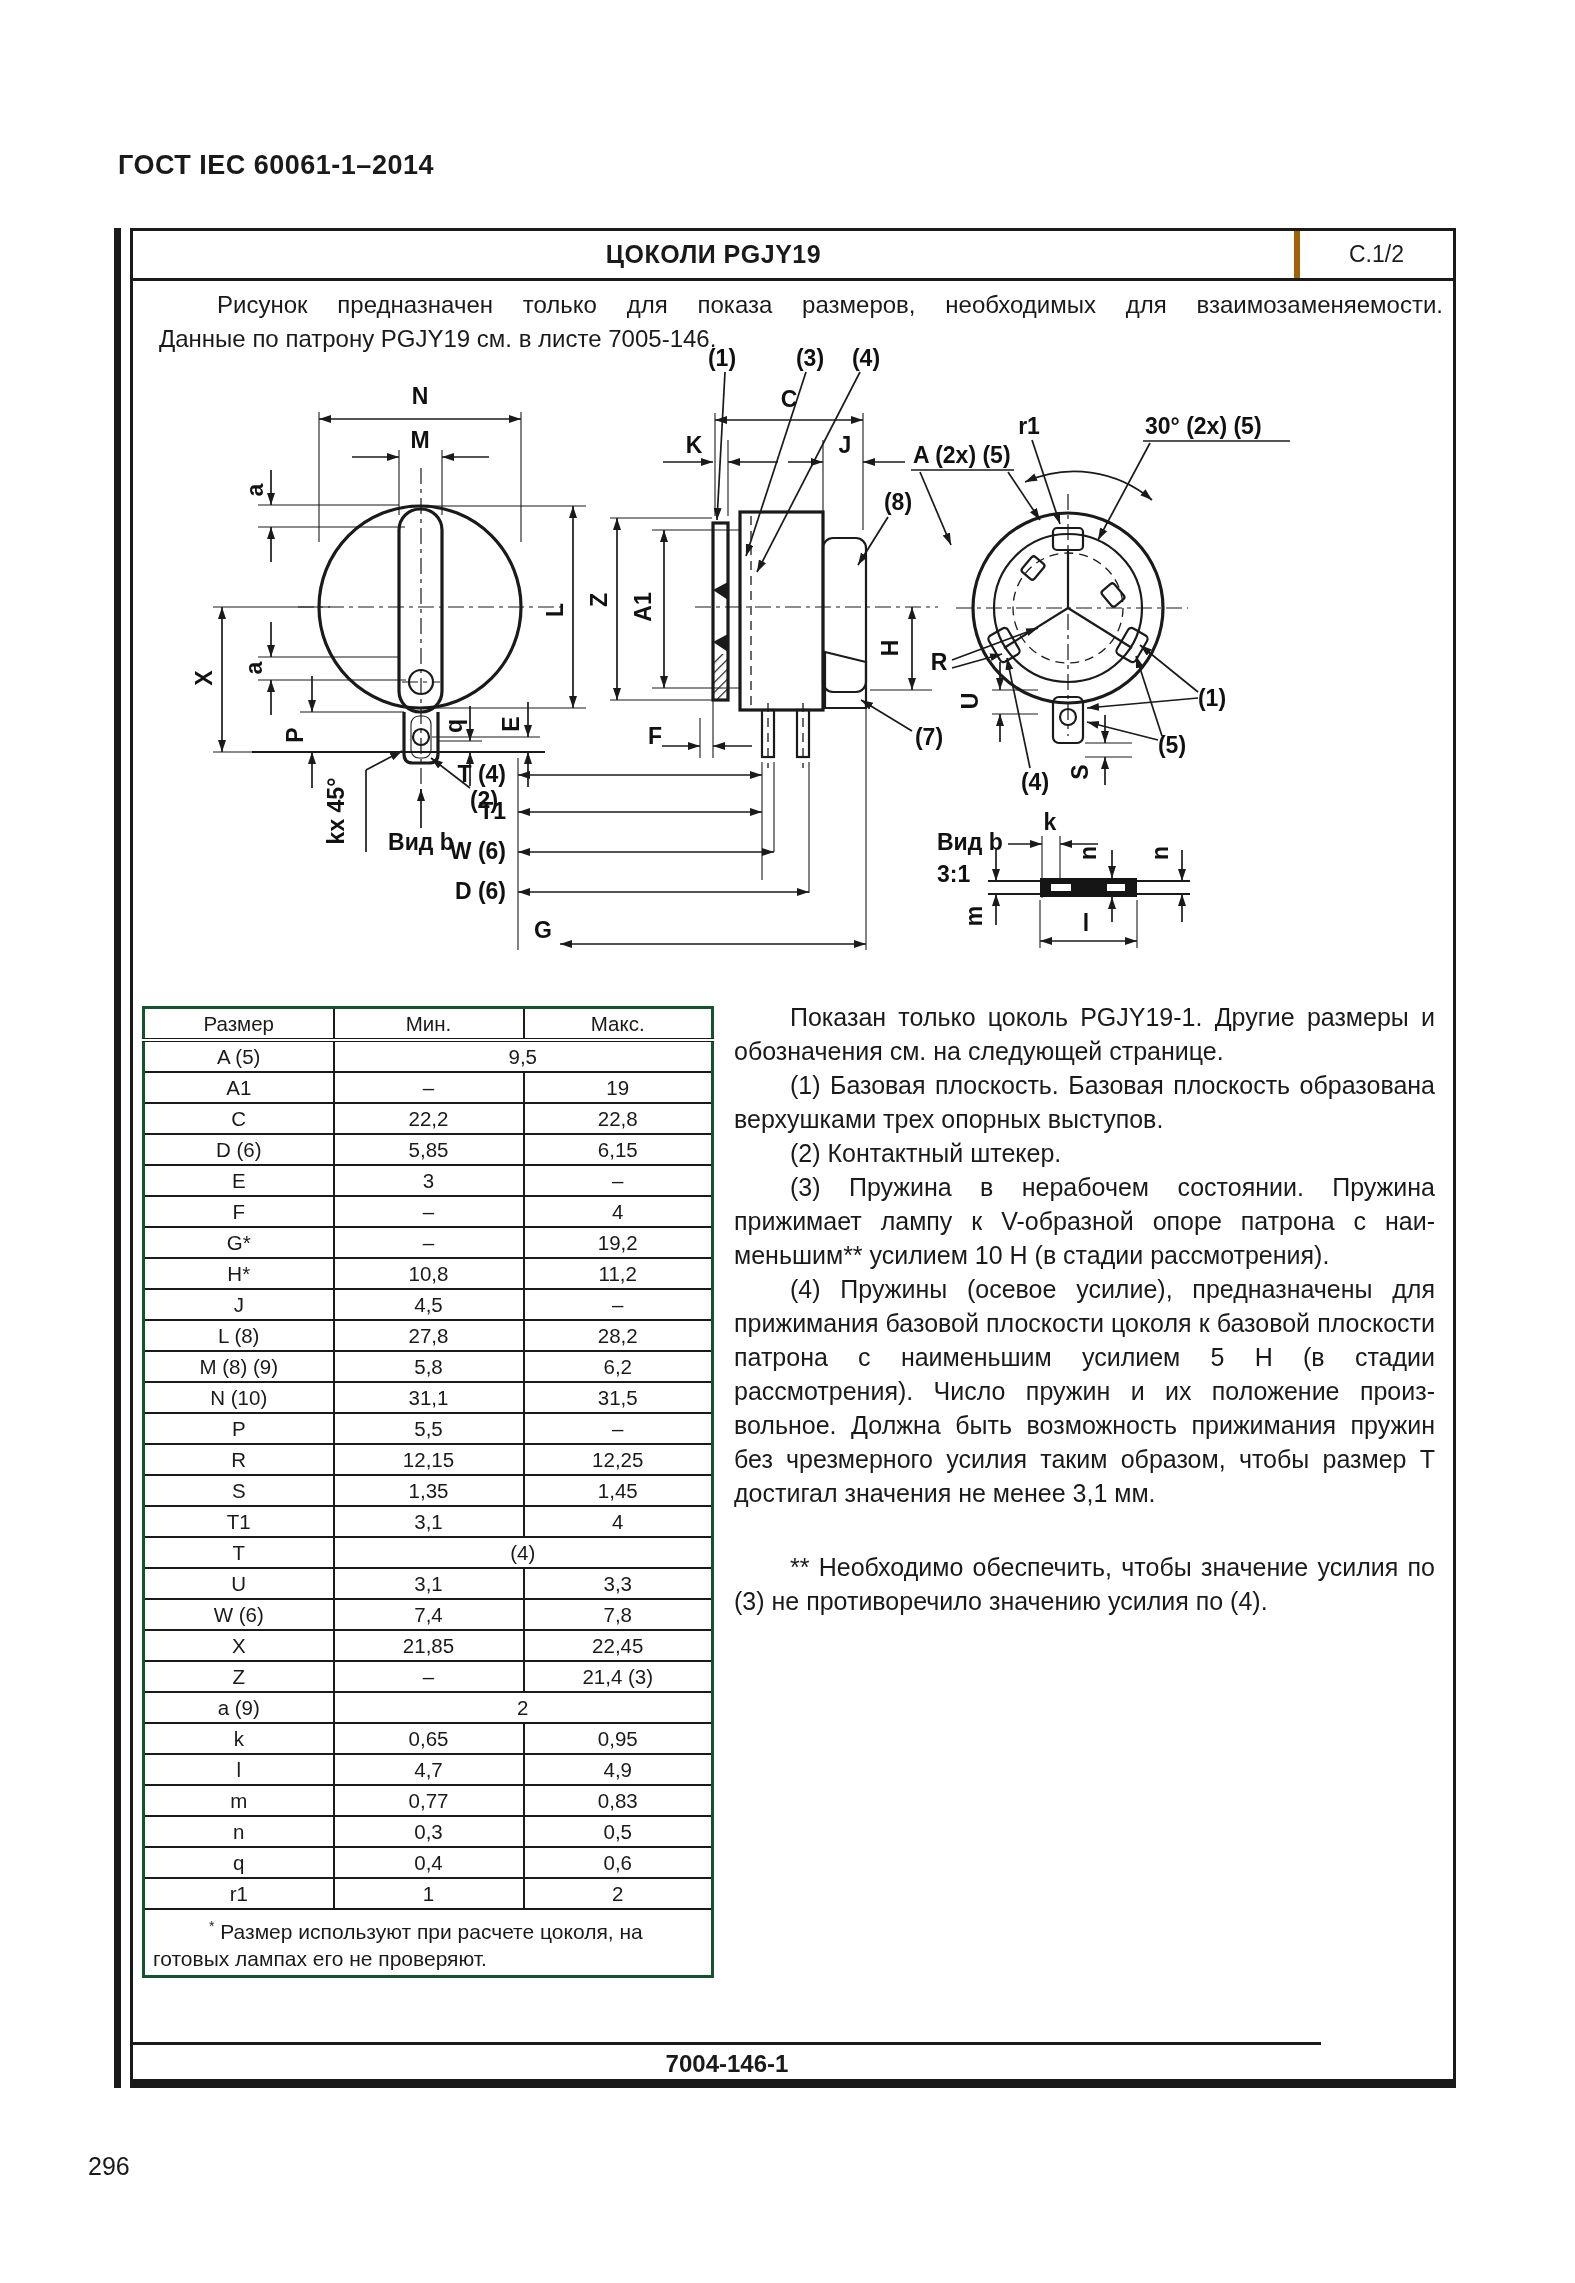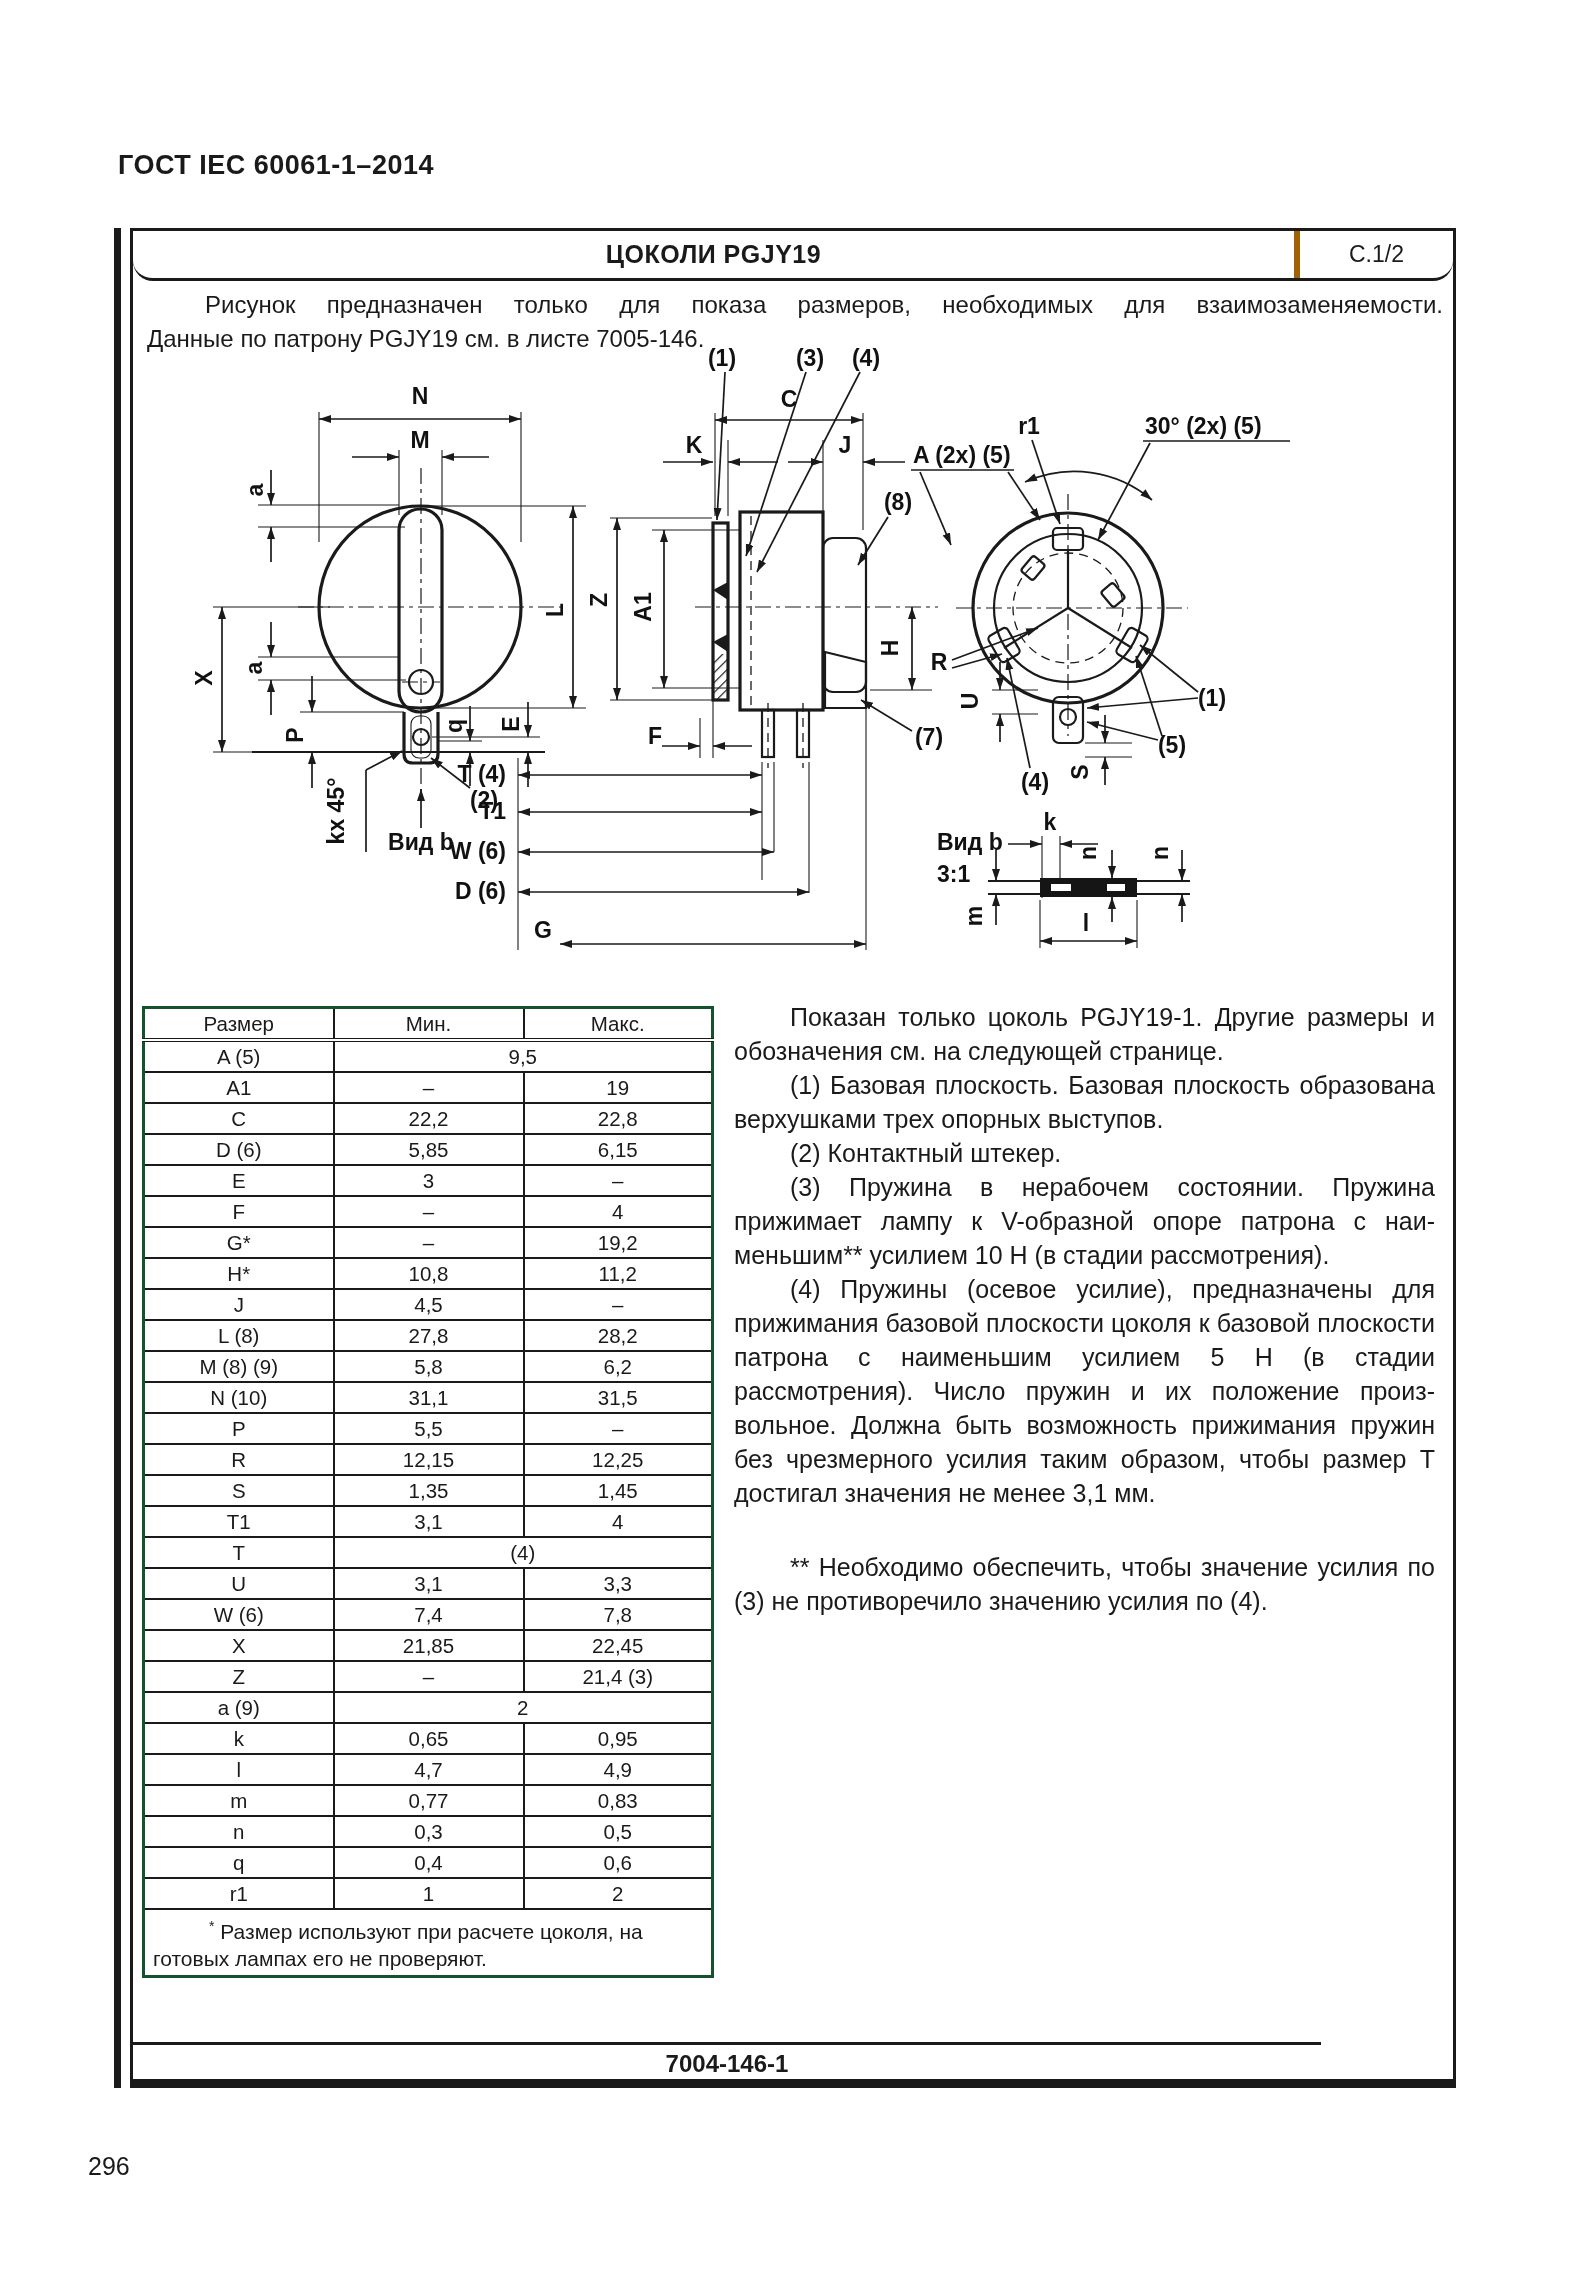--- a/index.html
+++ b/index.html
@@ -1,23 +1,23 @@
 <!DOCTYPE html>
 <html><head>
 <meta charset="utf-8">
 <style>
   html,body{margin:0;padding:0;background:#fff;}
   body{width:1575px;height:2283px;position:relative;font-family:"Liberation Sans",sans-serif;color:#1a1a1a;}
   .hdr{position:absolute;left:118px;top:150px;font-size:27px;font-weight:bold;letter-spacing:.5px;}
   .leftbar{position:absolute;left:114px;top:228px;width:7px;height:1860px;background:#1a1a1a;}
   .sheetbox{position:absolute;left:130px;top:228px;width:1326px;height:1860px;border:3px solid #1a1a1a;border-bottom-width:9px;box-sizing:border-box;}
-  .titlerow{display:flex;height:47px;border-bottom:3px solid #1a1a1a;border-radius:20px;}
+  .titlerow{display:flex;height:47px;border-bottom:3px solid #1a1a1a;}
   .titlecell{flex:1;display:flex;align-items:center;justify-content:center;font-size:25px;font-weight:bold;letter-spacing:.5px;}
   .sheetno{width:153px;border-left:6px solid #a16207;display:flex;align-items:center;justify-content:center;font-size:23px;}
-  .intro{padding:7px 10px 0 14px;font-size:24px;line-height:34px;}
+  .intro{padding:7px 10px 0 26px;font-size:24px;line-height:34px;}
   .intro .l1{text-indent:58px;text-align:justify;text-align-last:justify;}
   svg{position:absolute;left:130px;top:343px;}
   .ol{stroke:#1a1a1a;fill:none;stroke-width:3.2;}
   .ol2{stroke:#1a1a1a;fill:none;stroke-width:2.2;}
   .dm{stroke:#1a1a1a;fill:none;stroke-width:1.7;}
   .ex{stroke:#1a1a1a;fill:none;stroke-width:1.1;}
   .cl{stroke:#1a1a1a;fill:none;stroke-width:1.2;stroke-dasharray:16 5 4 5;}
   .dsh{stroke:#1a1a1a;fill:none;stroke-width:1.3;stroke-dasharray:9 6;}
   .lbl{font:bold 23px "Liberation Sans",sans-serif;fill:#111;}
   table.dims{position:absolute;left:142px;top:1006px;width:569px;border-collapse:collapse;table-layout:fixed;border:3px solid #14532d;}

